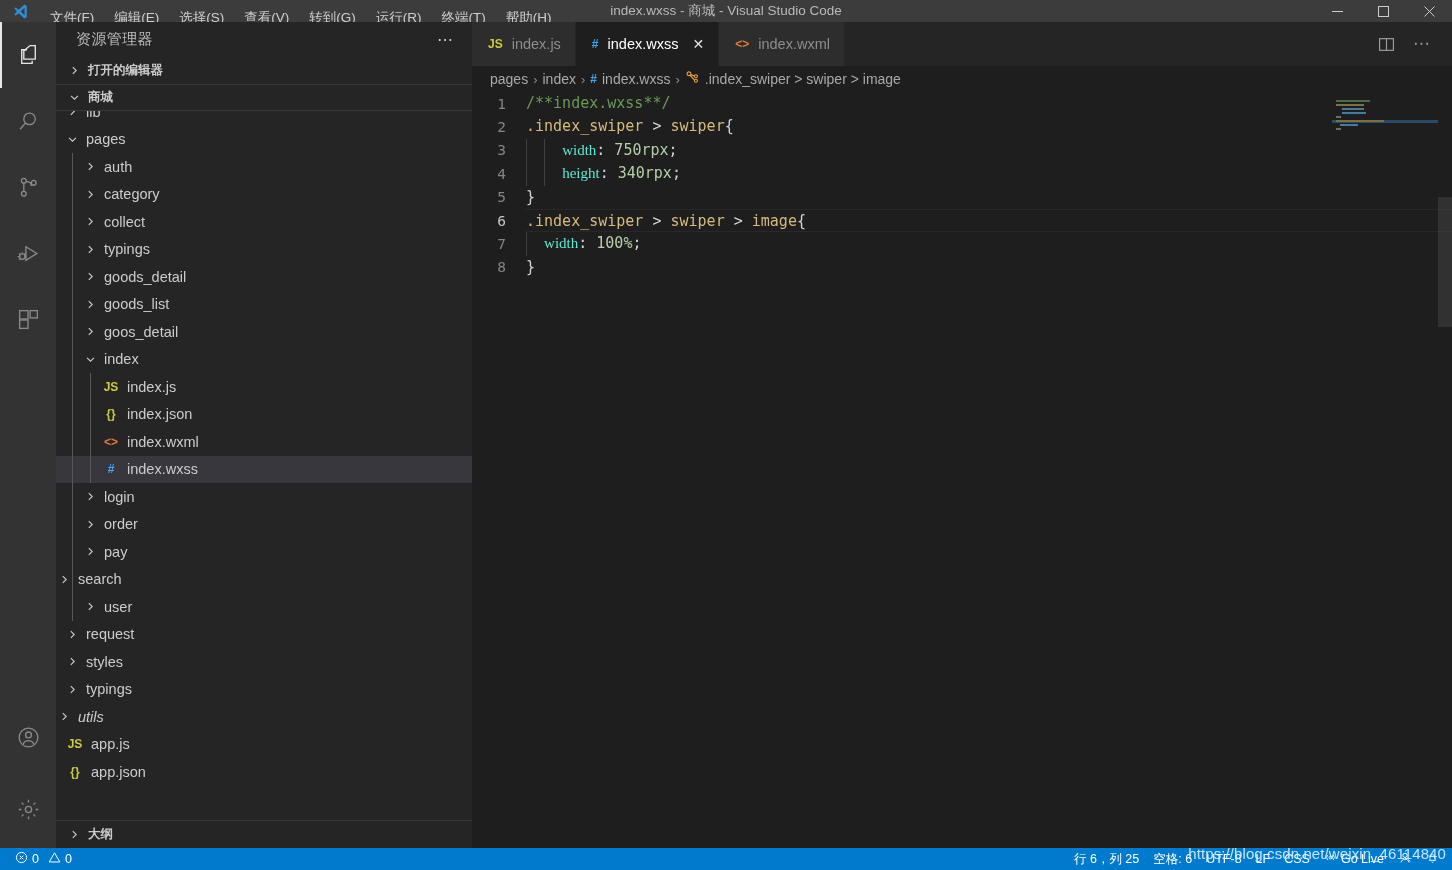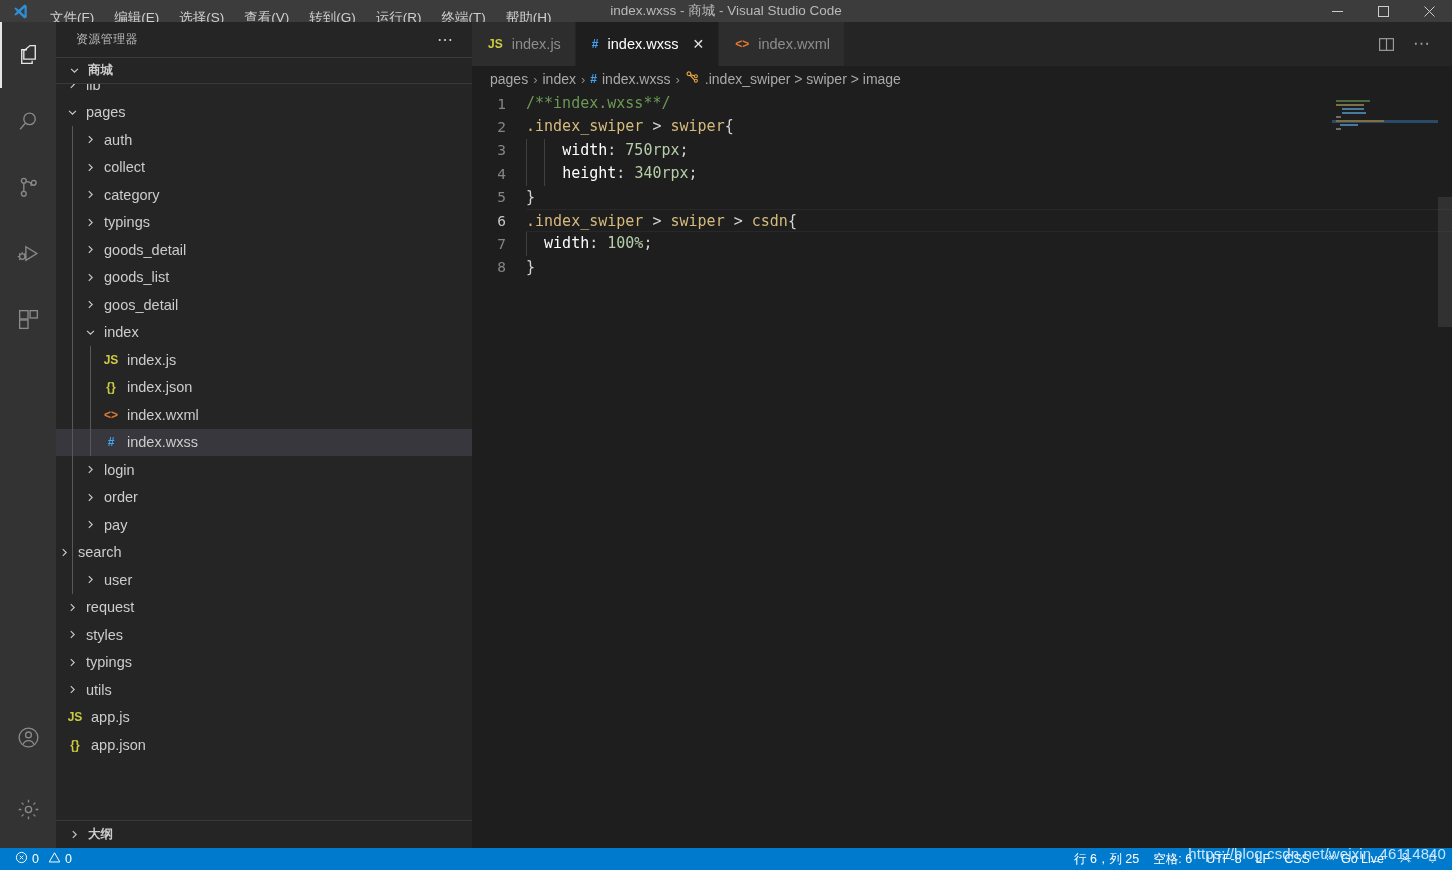--- a/index.html
+++ b/index.html
@@ -52,21 +52,21 @@
 
   
   .sidebar {
     position:absolute; left:56px; top:22px; width:416px; height:826px;
     background:#252526; display:flex; flex-direction:column; overflow:hidden;
   }
   .sb-header {
     height:35px; display:flex; align-items:center; justify-content:space-between;
     padding:0 18px 0 20px; flex:0 0 auto;
   }
-  .sb-title { font-size:12px; color:#bbbbbb; letter-spacing:.4px;text-align:right; }
+  .sb-title { font-size:15px; color:#bbbbbb; letter-spacing:.4px;text-align:right; }
   .sb-actions { color:#cccccc; font-size:16px; letter-spacing:1px; line-height:10px; cursor:pointer; }
 
   .sb-section-head {
     height:27px; display:flex; align-items:center; gap:6px; padding-left:10px;
     font-size:12.5px; font-weight:bold; color:#cccccc; cursor:pointer; flex:0 0 auto;
   }
   .sb-section-head.bordered { border-top:1px solid #3a3a3a; border-bottom:1px solid #3a3a3a; }
   .sb-section-head .chev { width:16px; display:flex; justify-content:center; color:#cccccc; }
 
   .tree { flex:1 1 auto; overflow:hidden; position:relative; }
@@ -128,21 +128,21 @@
   .gutter {
     width:54px; flex:0 0 auto; text-align:right; padding-right:20px;
     color:#858585; font-family:"DejaVu Sans Mono", monospace; font-size:14.5px;
   }
   .cline.current .gutter { color:#c6c6c6; }
   .ccontent { flex:1 1 auto; white-space:pre; position:relative; height:23.4px; line-height:23.4px; }
   .ccontent.hl { width:854px; }
   .tok-com { color:#6a9955; }
   .tok-sel { color:#d7ba7d; }
   .tok-op  { color:#d4d4d4; }
-  .tok-prop{ color:#ffffff; }
+  .tok-prop{ color:#5eead4;font-family:Liberation Serif, serif; }
   .tok-num { color:#b5cea8; }
   .tok-punc{ color:#d4d4d4; }
   .tok-brace{ color:#d4d4d4; }
   .iguide {
     position:absolute; top:0; height:23.4px; width:1px; background:#404040;
   }
 
   
   .minimap { position:absolute; right:14px; top:0; width:106px; height:756px; }
   .mm-line { position:absolute; height:2px; }
@@ -255,20 +255,28 @@
       </svg>
     </div>
   </div>
 
   <div class="sidebar">
     <div class="sb-header">
       <div class="sb-title">资源管理器</div>
       <div class="sb-actions">⋯</div>
     </div>
 
+    <div class="sb-section-head">
+      <span class="chev">
+        <svg width="11" height="11" viewBox="0 0 16 16" fill="none" stroke="currentColor" stroke-width="1.6">
+            <path d="M5.5 3 10.5 8 5.5 13"></path>
+          </svg>
+      </span>
+      <span>打开的编辑器</span>
+    </div>
 
     <div class="sb-section-head bordered">
       <span class="chev">
         <svg width="11" height="11" viewBox="0 0 16 16" fill="none" stroke="currentColor" stroke-width="1.6">
             <path d="M3 5.5 8 10.5 13 5.5"></path>
           </svg>
       </span>
       <span>商城</span>
     </div>
 
@@ -298,30 +306,30 @@
             </span>
             <span class="lbl">auth</span>
             <span class="ind-guide" style="left: 16px;"></span>
           </div>
           <div class="row" style="padding-left: 26px;">
             <span class="chev">
               <svg width="11" height="11" viewBox="0 0 16 16" fill="none" stroke="currentColor" stroke-width="1.6">
                 <path d="M5.5 3 10.5 8 5.5 13"></path>
               </svg>
             </span>
+            <span class="lbl">category</span>
+            <span class="ind-guide" style="left: 16px;"></span>
+          </div>
+          <div class="row" style="padding-left: 26px;">
+            <span class="chev">
+              <svg width="11" height="11" viewBox="0 0 16 16" fill="none" stroke="currentColor" stroke-width="1.6">
+                <path d="M5.5 3 10.5 8 5.5 13"></path>
+              </svg>
+            </span>
             <span class="lbl">collect</span>
-            <span class="ind-guide" style="left: 16px;"></span>
-          </div>
-          <div class="row" style="padding-left: 26px;">
-            <span class="chev">
-              <svg width="11" height="11" viewBox="0 0 16 16" fill="none" stroke="currentColor" stroke-width="1.6">
-                <path d="M5.5 3 10.5 8 5.5 13"></path>
-              </svg>
-            </span>
-            <span class="lbl">category</span>
             <span class="ind-guide" style="left: 16px;"></span>
           </div>
           <div class="row" style="padding-left: 26px;">
             <span class="chev">
               <svg width="11" height="11" viewBox="0 0 16 16" fill="none" stroke="currentColor" stroke-width="1.6">
                 <path d="M5.5 3 10.5 8 5.5 13"></path>
               </svg>
             </span>
             <span class="lbl">typings</span>
             <span class="ind-guide" style="left: 16px;"></span>
@@ -448,21 +456,21 @@
             <span class="lbl">styles</span>
           </div>
           <div class="row" style="padding-left: 8px; text-align: center;">
             <span class="chev">
               <svg width="11" height="11" viewBox="0 0 16 16" fill="none" stroke="currentColor" stroke-width="1.6">
                 <path d="M5.5 3 10.5 8 5.5 13"></path>
               </svg>
             </span>
             <span class="lbl">typings</span>
           </div>
-          <div class="row" style="padding-left: 8px;">
+          <div class="row" style=" font-style: italic;">
             <span class="chev">
               <svg width="11" height="11" viewBox="0 0 16 16" fill="none" stroke="currentColor" stroke-width="1.6">
                 <path d="M5.5 3 10.5 8 5.5 13"></path>
               </svg>
             </span>
             <span class="lbl">utils</span>
           </div>
           <div class="row" style="padding-left: 8px;">
             <span class="ficon" style="color: rgb(203, 203, 65);">JS</span>
             <span class="lbl">app.js</span>
@@ -555,21 +563,21 @@
           <div class="cline">
             <div class="gutter">4</div>
             <div class="ccontent"><span class="tok-punc">    </span><span class="tok-prop">height</span><span class="tok-punc">: </span><span class="tok-num">340rpx</span><span class="tok-punc">;</span><span class="iguide" style="left: 0px;"></span><span class="iguide" style="left: 18px;"></span></div>
           </div>
           <div class="cline">
             <div class="gutter">5</div>
             <div class="ccontent"><span class="tok-brace">}</span></div>
           </div>
           <div class="cline current">
             <div class="gutter">6</div>
-            <div class="ccontent hl"><span class="tok-sel">.index_swiper</span><span class="tok-op"> &gt; </span><span class="tok-sel">swiper</span><span class="tok-op"> &gt; </span><span class="tok-sel">csdn</span><span class="tok-brace">{</span></div>
+            <div class="ccontent hl"><span class="tok-sel">.index_swiper</span><span class="tok-op"> &gt; </span><span class="tok-sel">swiper</span><span class="tok-op"> &gt; </span><span class="tok-sel">image</span><span class="tok-brace">{</span></div>
           </div>
           <div class="cline">
             <div class="gutter">7</div>
             <div class="ccontent"><span class="tok-punc">  </span><span class="tok-prop">width</span><span class="tok-punc">: </span><span class="tok-num">100%</span><span class="tok-punc">;</span><span class="iguide" style="left: 0px;"></span></div>
           </div>
           <div class="cline">
             <div class="gutter">8</div>
             <div class="ccontent"><span class="tok-brace">}</span></div>
           </div>
         </div>

